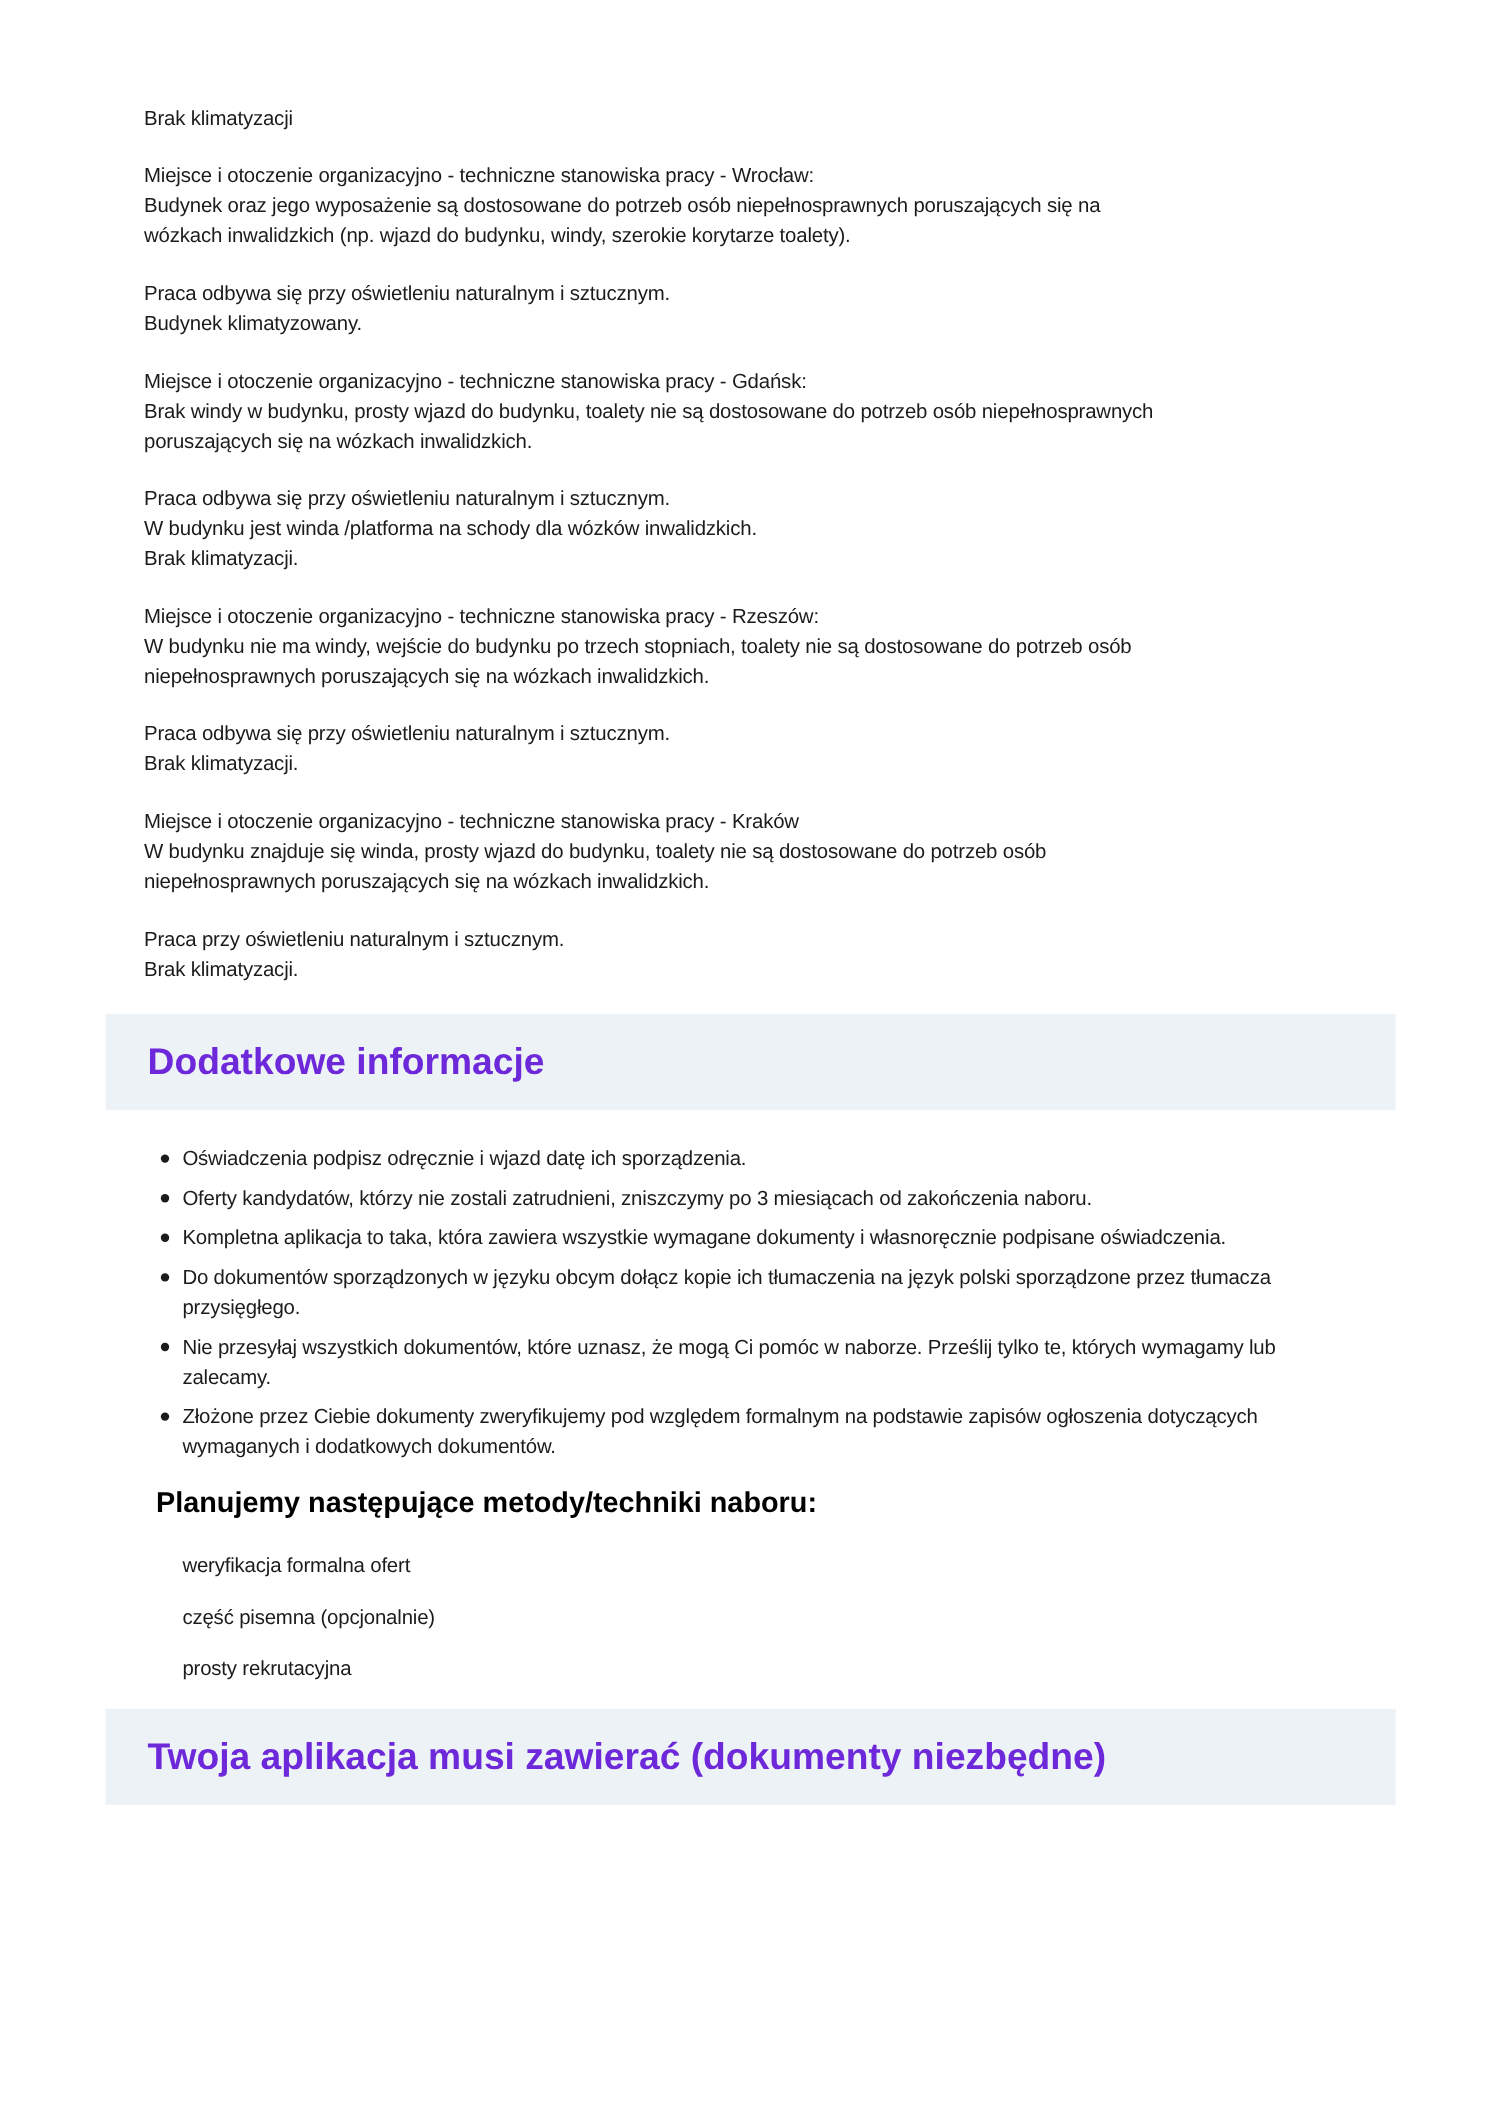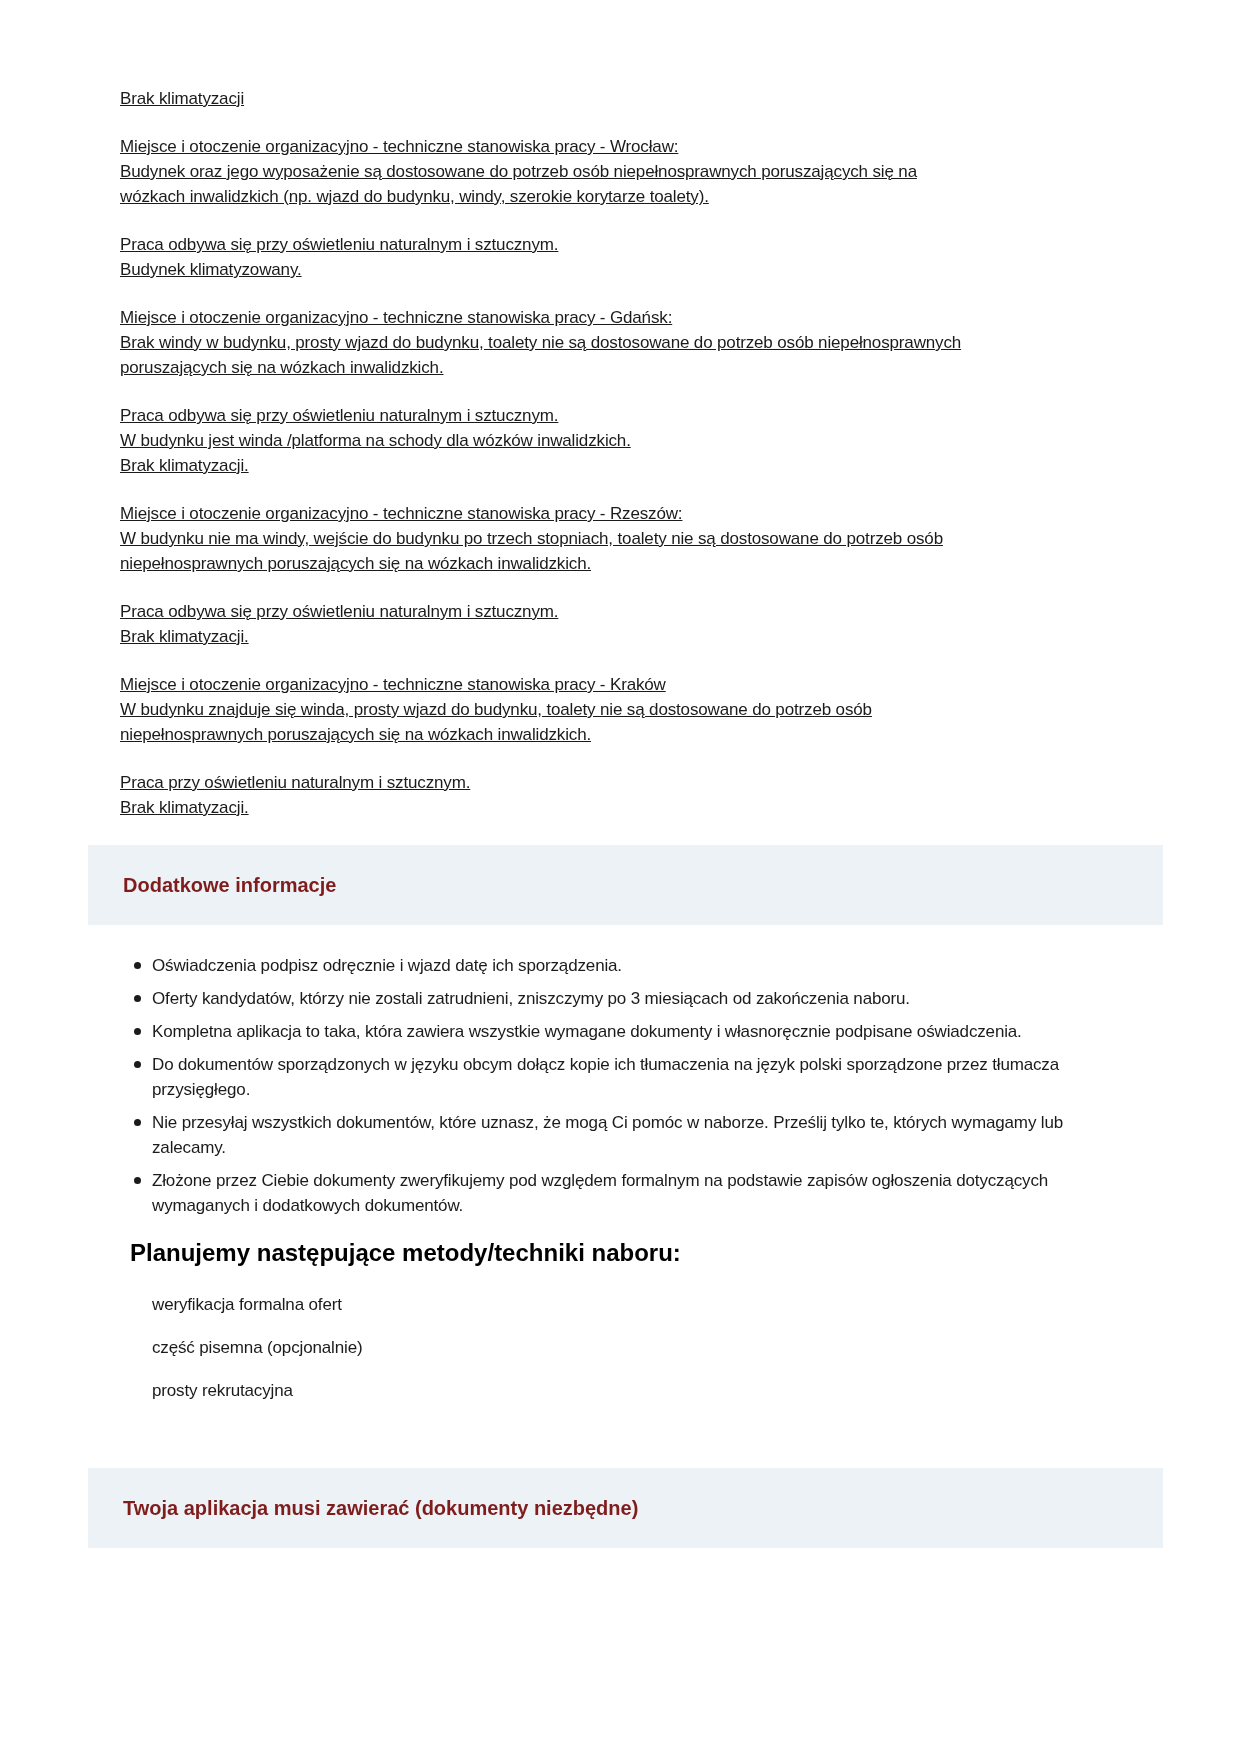--- a/index.html
+++ b/index.html
@@ -18,42 +18,41 @@
   }
   
   .top-text {
     padding-top: 86px;
     margin-left: 120px;
     width: 850px;
   }
   .para {
     margin: 23px 0;
     white-space: pre-line; 
-    text-decoration: underline;
   }
   .para:first-child { margin-top: 0; }
   
   .band {
     margin-left: 88px;
     width: 1075px;
     height: 80px;
     background: #edf2f7;
     display: flex;
     align-items: center;
     box-sizing: border-box;
     padding-left: 35px;
   }
   .band-1 { margin-top: 25px; }
-  .band-2 { margin-top: 65px; }
+  .band-2 { margin-top: 21px; }
   .band h2 {
     margin: 0;
-    font-size: 20px;
+    font-size: 31px;
     line-height: 30px;
     font-weight: bold;
-    color: #7f1d1d;
+    color: #6d28d9;
     letter-spacing: 0;
   }
   
   .additional {
     margin-left: 120px;
     width: 1035px;
     padding-top: 28px;
   }
   ul.bullets {
     list-style: none;

